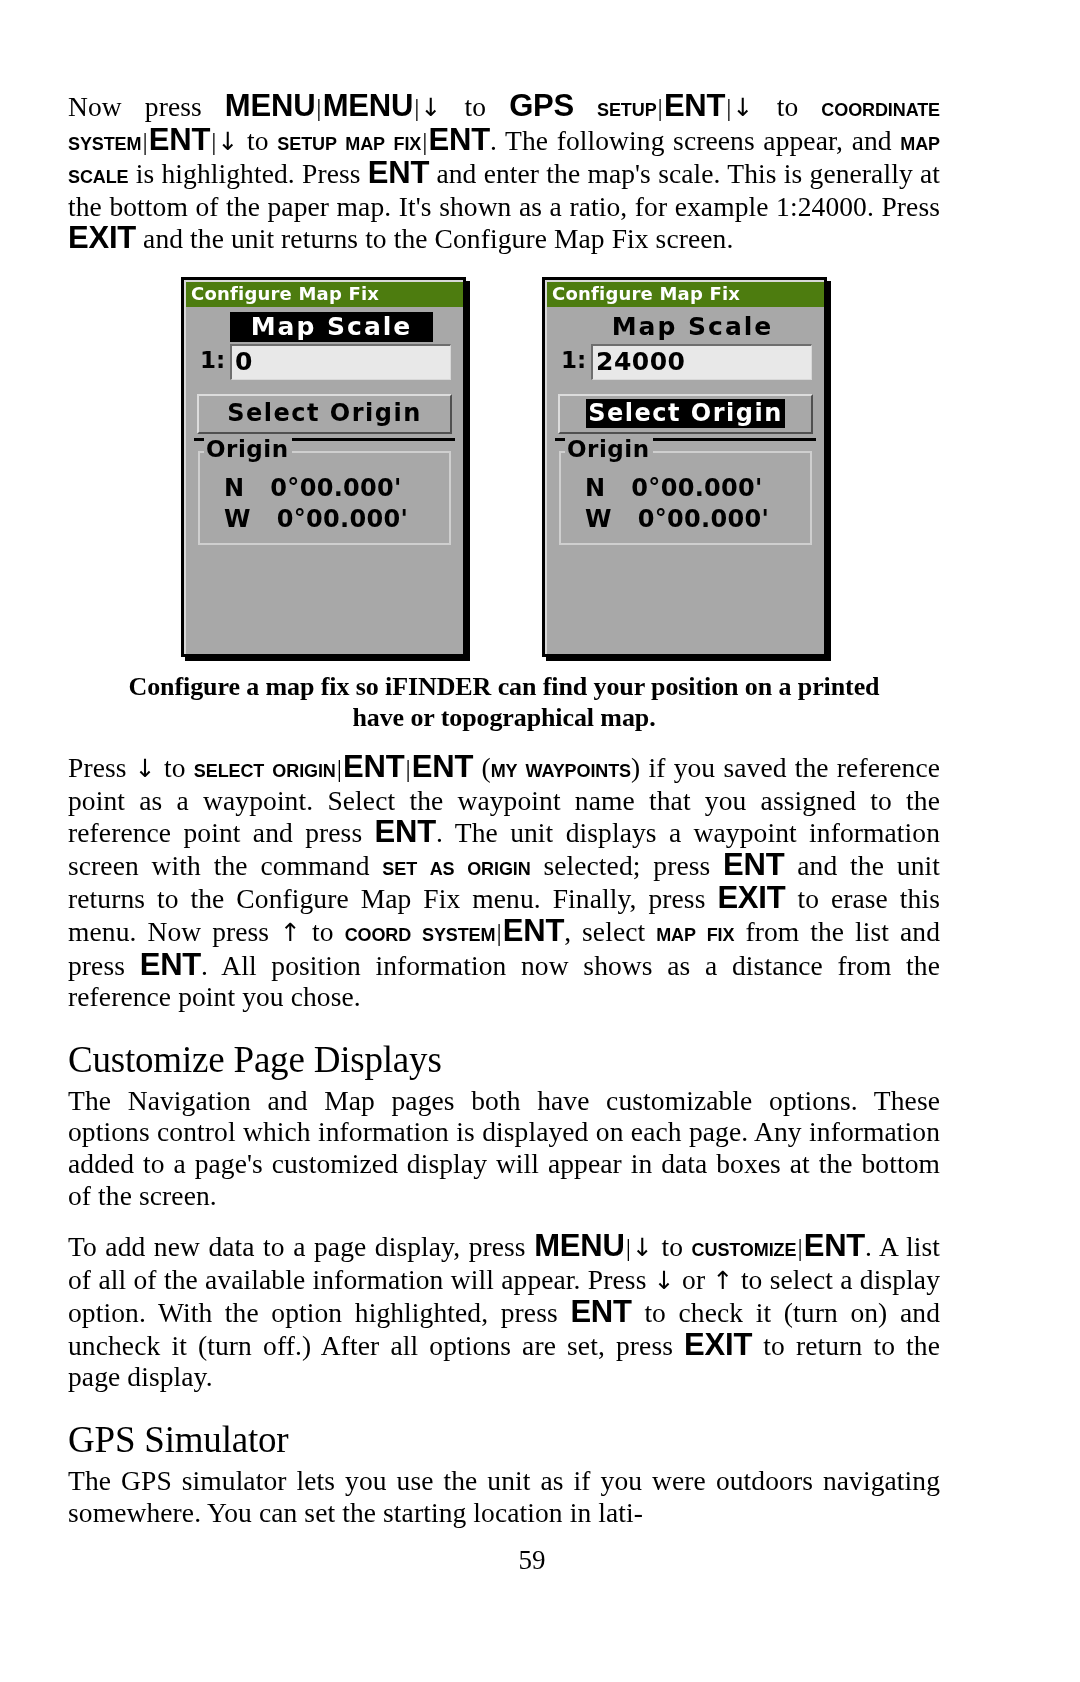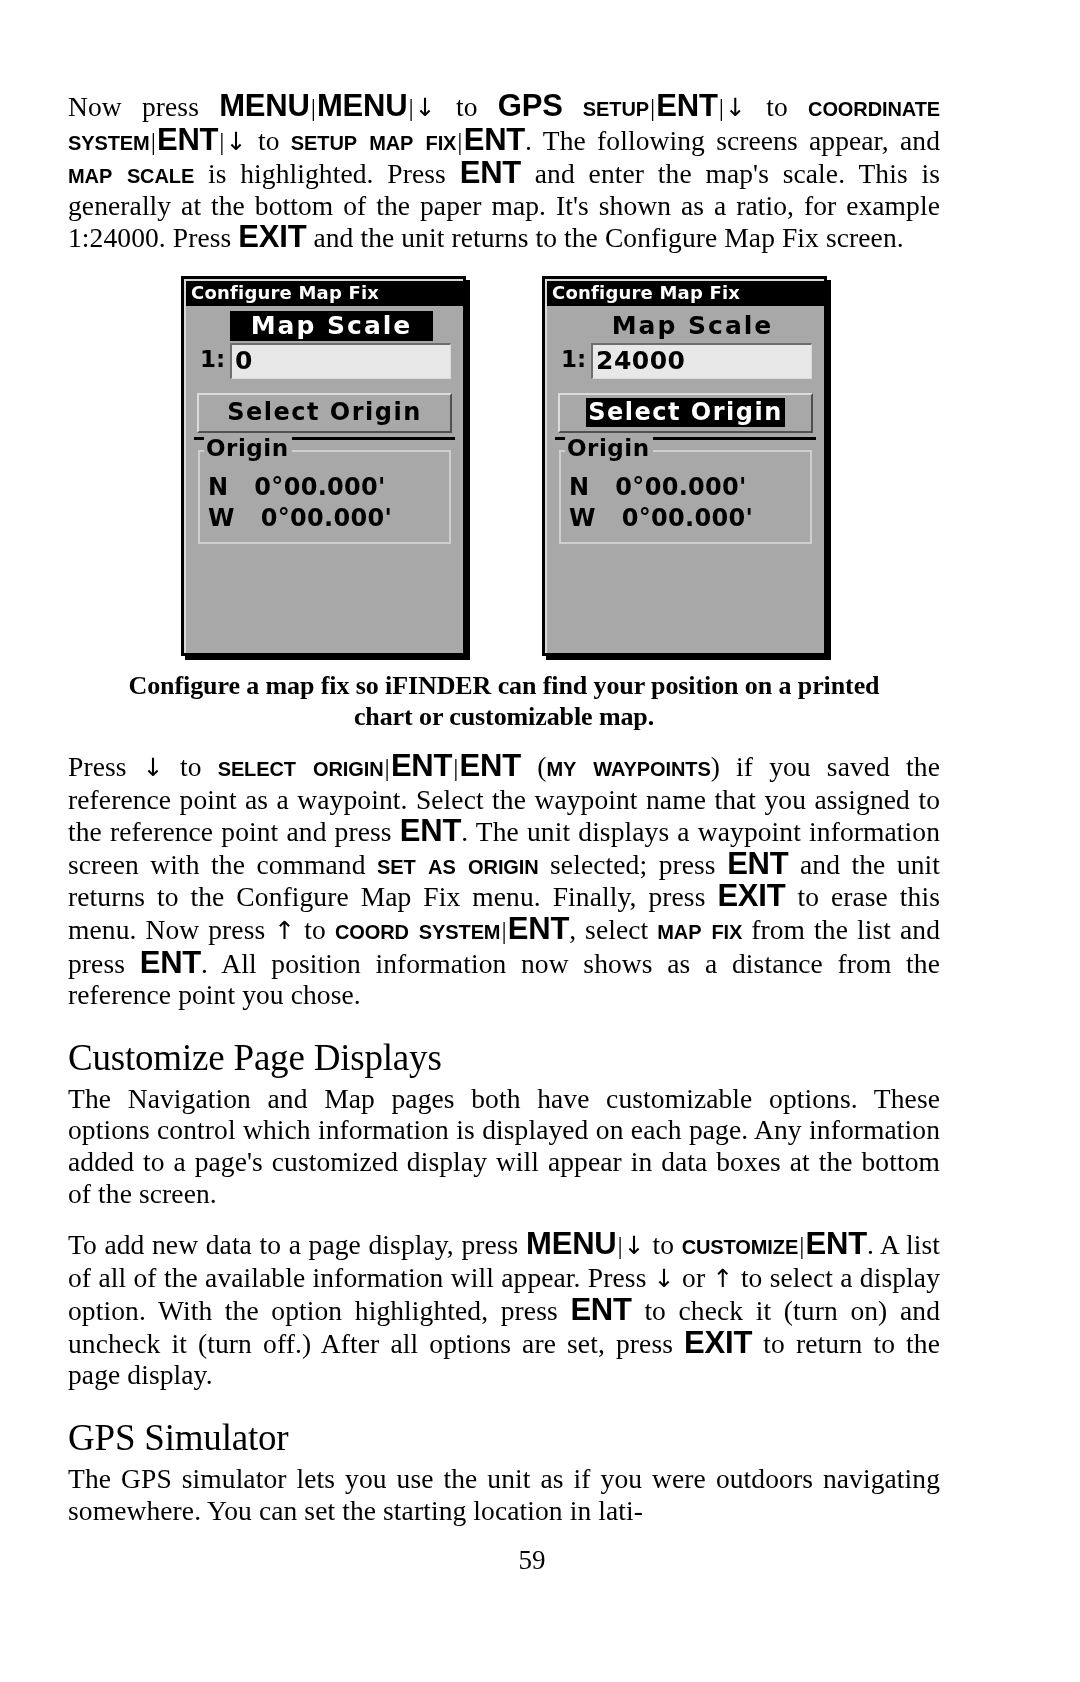--- a/index.html
+++ b/index.html
@@ -39,21 +39,21 @@
   .key {
     font-family: "Liberation Sans", "DejaVu Sans", sans-serif;
     font-weight: bold;
     font-size: 31px;
     letter-spacing: -0.2px;
   }
   
   .sc {
     font-family: "Liberation Sans", "DejaVu Sans", sans-serif;
     font-weight: bold;
-    font-size: 29px;
+    font-size: 25px;
     font-variant: small-caps;
     text-transform: lowercase;
     letter-spacing: -0.1px;
   }
   .sc::first-letter { font-size: 25px; }
   .bar {
     font-family: "Liberation Serif", serif;
     font-weight: normal;
     font-size: 26px;
     padding: 0 1px;
@@ -93,21 +93,21 @@
     position: relative;
   }
   .gps-inner {
     position: absolute;
     inset: 0;
     border-top: 2px solid #d8d8d8;
     border-left: 2px solid #d8d8d8;
     box-sizing: border-box;
   }
   .gps-title {
-    background: #000000;
+    background: #4d7c0f;
     color: #ffffff;
     font-size: 18px;
     font-weight: bold;
     padding: 2px 5px 3px 5px;
     letter-spacing: 0.2px;
     line-height: 20px;
   }
   .scale-label {
     font-size: 25px;
     font-weight: bold;
@@ -188,21 +188,21 @@
     font-size: 23px;
     font-weight: bold;
     padding: 0 3px 0 2px;
     line-height: 26px;
     letter-spacing: 0.5px;
   }
   .coord-row {
     font-size: 24px;
     font-weight: bold;
     line-height: 31px;
-    padding-left: 8px;
+    padding-left: 24px;
     letter-spacing: 0.3px;
     white-space: pre;
   }
 
   
   .caption {
     text-align: center;
     font-family: "Liberation Serif", "DejaVu Serif", serif;
     font-weight: bold;
     font-size: 26px;
@@ -281,21 +281,21 @@
           <div class="coord-row"><span>N</span>&nbsp;&nbsp; <span>0°00.000'</span></div>
           <div class="coord-row"><span>W</span>&nbsp;&nbsp; <span>0°00.000'</span></div>
         </div>
       </div>
     </div>
 
   </div>
 
   <div class="caption">
     <span>Configure a map fix so iFINDER can find your position on a printed</span><br>
-    <span>chart or customizable map.</span>
+    <span>have or topographical map.</span>
   </div>
 
   <div class="spacer-18"></div>
 
   <p class="body" style="">
     <span>Press </span><span class="arrow">↓</span><span> to </span><span class="sc">Select Origin</span><span class="bar">|</span><span class="key">ENT</span><span class="bar">|</span><span class="key">ENT</span><span> (</span><span class="sc">My Waypoints</span><span>) if you saved the reference point as a waypoint. Select the waypoint name that you assigned to the reference point and press </span><span class="key">ENT</span><span>. The unit displays a waypoint information screen with the command </span><span class="sc">Set As Origin</span><span> selected; press </span><span class="key">ENT</span><span> and the unit returns to the Configure Map Fix menu. Finally, press </span><span class="key">EXIT</span><span> to erase this menu. Now press </span><span class="arrow">↑</span><span> to </span><span class="sc">Coord System</span><span class="bar">|</span><span class="key">ENT</span><span>, select </span><span class="sc">Map Fix</span><span> from the list and press </span><span class="key">ENT</span><span>. All position information now shows as a distance from the reference point you chose.</span>
   </p>
 
   <h2 class="sect">Customize Page Displays</h2>
 

